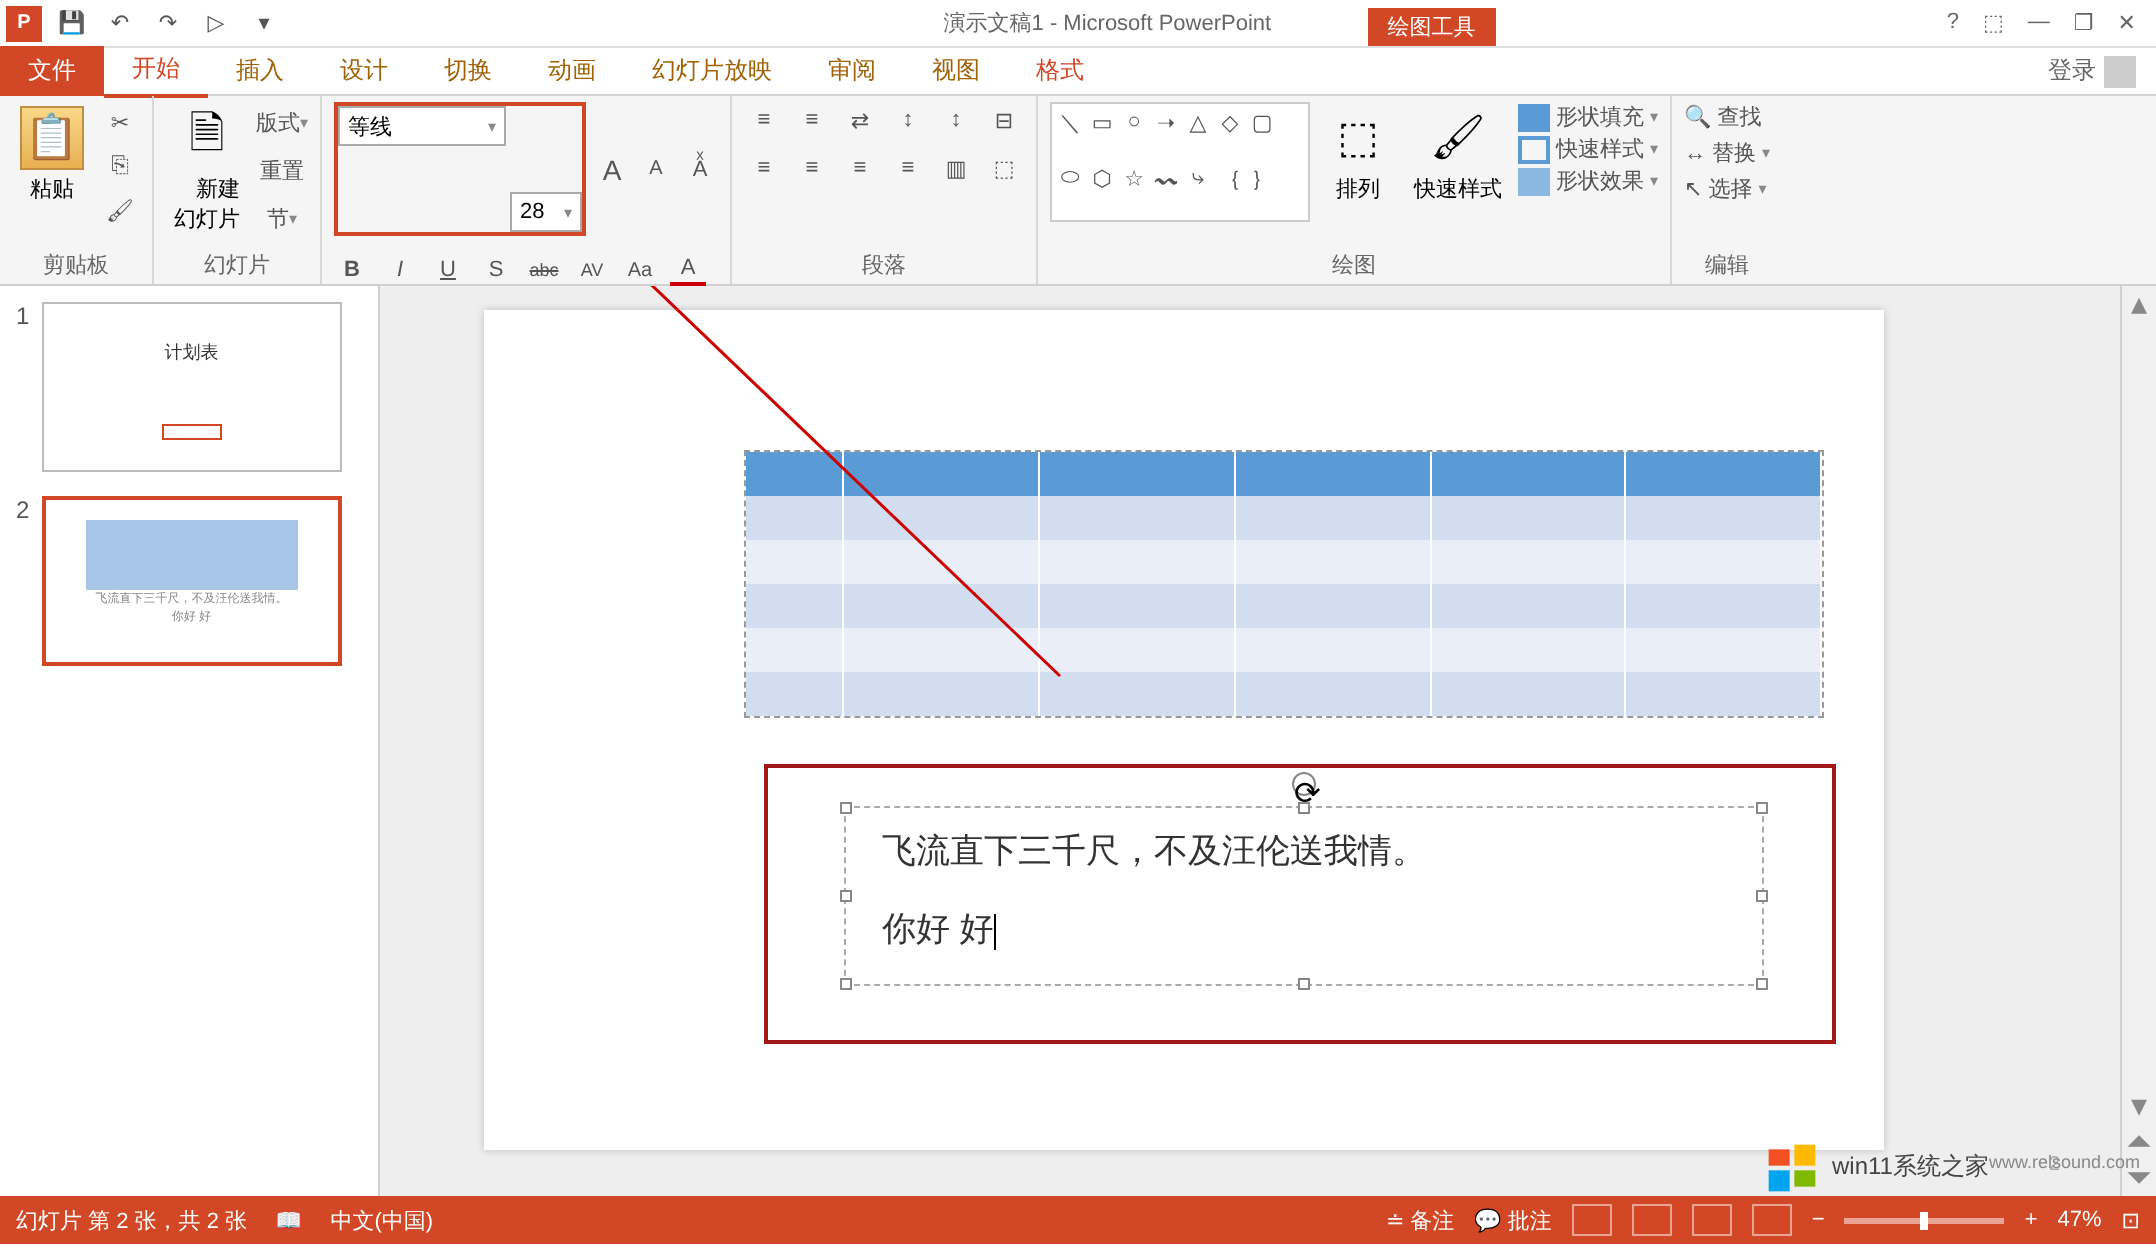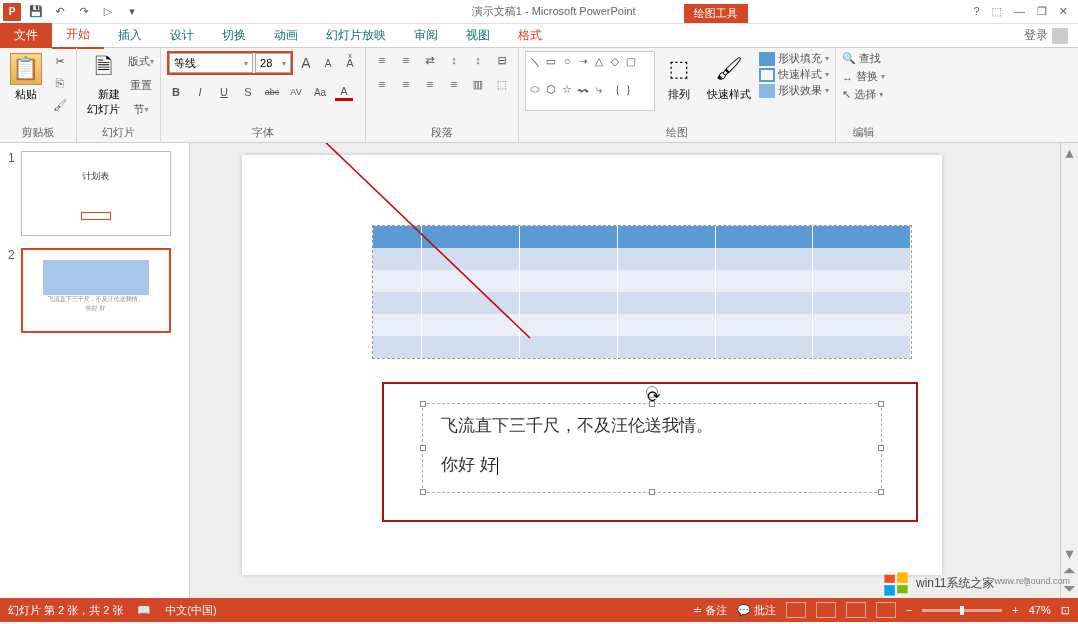--- a/index.html
+++ b/index.html
@@ -10,41 +10,41 @@
 .app-icon { width: 18px; height: 18px; background: #d24726; color: #fff; display: flex; align-items: center; justify-content: center; font-size: 10px; font-weight: bold; margin: 0 3px; }
 .qat { display: flex; align-items: center; gap: 8px; padding: 0 4px; }
 .qat-btn { width: 16px; height: 16px; display: flex; align-items: center; justify-content: center; color: #555; cursor: pointer; }
 .title-center { flex: 1; text-align: center; color: #666; position: relative; }
 .draw-tools { position: absolute; left: 50%; top: 0; margin-left: 130px; background: #d24726; color: #fff; padding: 2px 10px; font-size: 11px; }
 .win-controls { display: flex; gap: 12px; padding: 0 10px; color: #666; }
 .win-btn { cursor: pointer; }
 
 
 .tabs { height: 24px; background: #fff; display: flex; align-items: center; font-size: 12px; border-bottom: 1px solid #d0d0d0; }
-.tab { padding: 4px 14px; color: #0f766e; cursor: pointer; }
+.tab { padding: 4px 14px; color: #a16207; cursor: pointer; }
 .tab.file { background: #d24726; color: #fff; }
 .tab.active { color: #d24726; border-bottom: 2px solid #d24726; }
 .tab.format { color: #d24726; }
 .login { margin-left: auto; padding: 0 10px; color: #666; display: flex; align-items: center; gap: 4px; }
 .login-avatar { width: 16px; height: 16px; background: #ccc; }
 
 
 .ribbon { height: 95px; background: #f5f5f5; border-bottom: 1px solid #d0d0d0; display: flex; font-size: 11px; }
 .group { border-right: 1px solid #d8d8d8; padding: 3px 6px 0; display: flex; flex-direction: column; }
 .group-body { flex: 1; display: flex; align-items: flex-start; gap: 4px; }
 .group-label { text-align: center; color: #666; font-size: 11px; padding: 2px 0; }
 .big-btn { display: flex; flex-direction: column; align-items: center; gap: 2px; padding: 2px 4px; cursor: pointer; }
 .big-icon { width: 32px; height: 32px; display: flex; align-items: center; justify-content: center; font-size: 22px; }
 .paste-icon { background: linear-gradient(#f8d88a, #e8b050); border: 1px solid #c09040; }
 .small-btns { display: flex; flex-direction: column; gap: 2px; }
 .sm-btn { width: 20px; height: 20px; display: flex; align-items: center; justify-content: center; cursor: pointer; color: #555; }
 
 .font-box { border: 2px solid #d24726; padding: 0; display: flex; gap: 2px; }
 .font-name { width: 84px; height: 20px; border: 1px solid #aaa; background: #fff; padding: 0 4px; font-size: 11px; display: flex; align-items: center; justify-content: space-between; }
-.font-size { width: 36px; height: 20px; border: 1px solid #aaa; background: #fff; padding: 0 4px; font-size: 11px; display: flex; align-items: center; justify-content: space-between; }
+.font-size { width: 36px; height: 20px; border: 1px solid #aaa; background: #fff; padding: 0 4px; font-size: 11px; display: flex; align-items: center; justify-content: space-between; margin-top: 43px; }
 .font-row { display: flex; gap: 6px; margin-top: 6px; align-items: center; }
 .fbtn { width: 18px; height: 18px; display: flex; align-items: center; justify-content: center; cursor: pointer; color: #555; }
 .bold { font-weight: bold; }
 .italic { font-style: italic; }
 .underline { text-decoration: underline; }
 
 .para-row { display: flex; gap: 4px; }
 .pbtn { width: 20px; height: 18px; display: flex; align-items: center; justify-content: center; cursor: pointer; color: #555; border: 1px solid transparent; }
 
 .shapes-gallery { width: 130px; height: 60px; border: 1px solid #ccc; background: #fff; padding: 2px; display: flex; flex-wrap: wrap; gap: 2px; overflow: hidden; }

